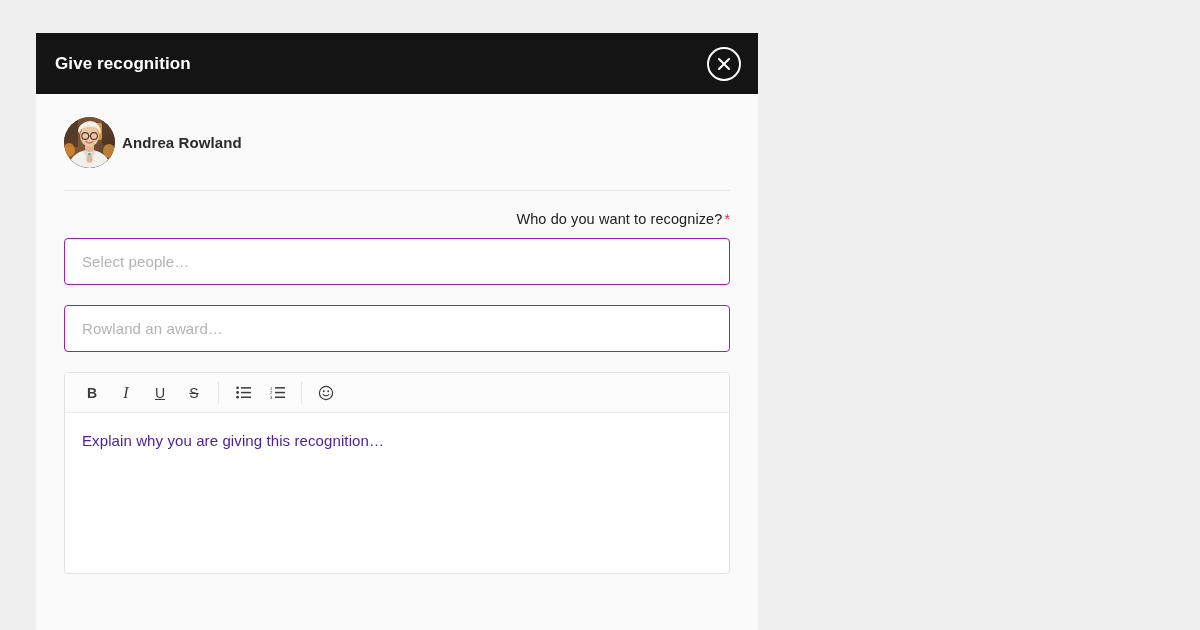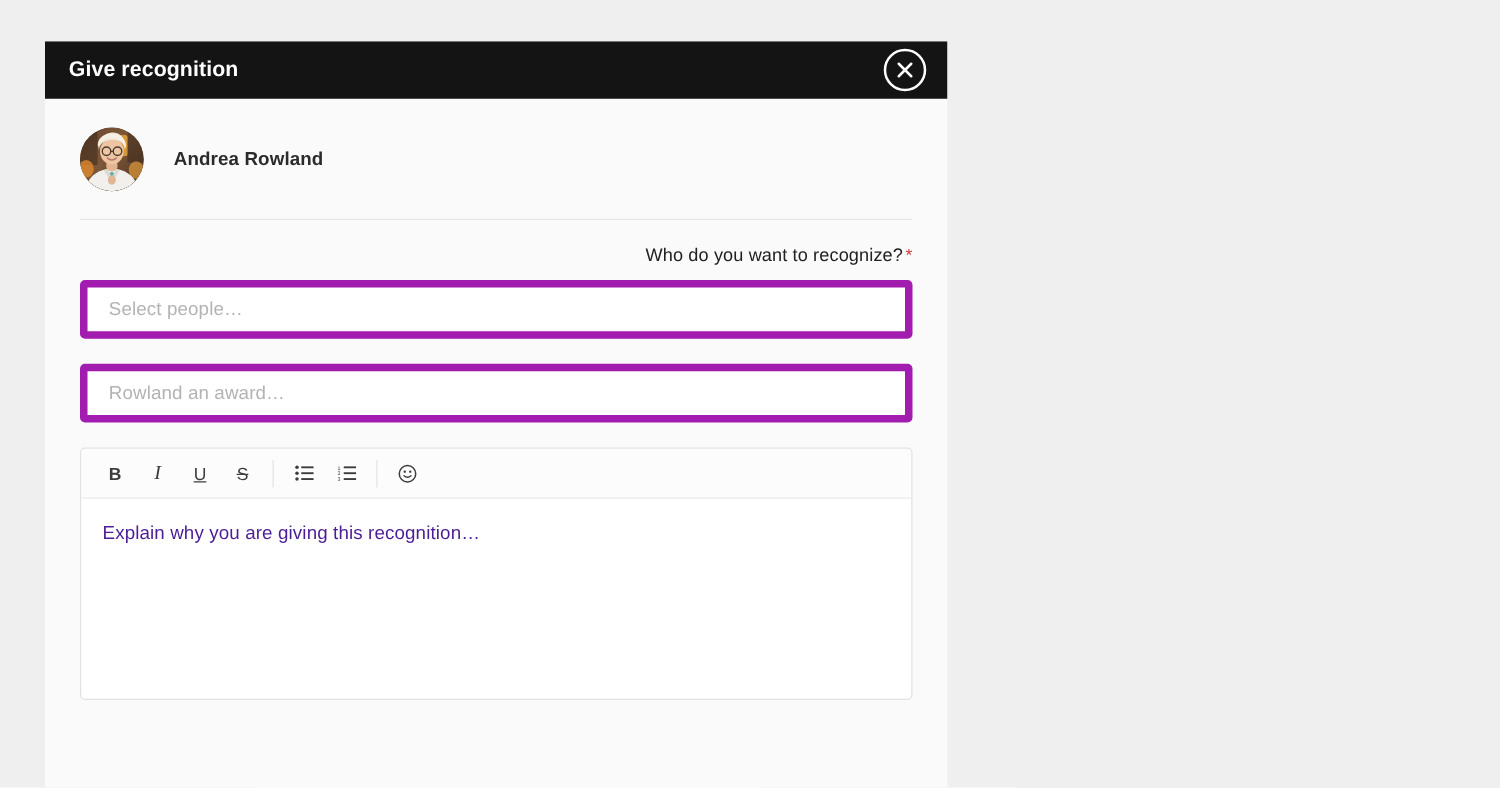--- a/index.html
+++ b/index.html
@@ -22,21 +22,21 @@
     top: 33px;
     width: 722px;
     height: 597px;
     background: #fafafa;
     overflow: hidden;
     box-sizing: border-box;
   }
 
   
   .modal-header {
-    height: 46px;
+    height: 61px;
     background: #141414;
     display: flex;
     align-items: center;
     justify-content: space-between;
     padding: 0 17px 0 19px;
     box-sizing: border-box;
   }
   .modal-title {
     color: #ffffff;
     font-size: 17px;
@@ -61,21 +61,21 @@
   
   .modal-body {
     padding: 0 28px;
     box-sizing: border-box;
   }
 
   
   .author-row {
     display: flex;
     align-items: center;
-    gap: 24px;
+    gap: 7px;
     padding: 23px 0 22px 0;
   }
   .avatar {
     width: 51px;
     height: 51px;
     border-radius: 50%;
     overflow: hidden;
     flex: none;
     position: relative;
     background: #5d4433;
@@ -104,21 +104,21 @@
   }
   .req {
     color: #d23b3b;
     font-size: 14px;
     margin-left: 2px;
   }
   .select-input {
     width: 100%;
     height: 47px;
     background: #ffffff;
-    border: 6px solid #a21caf;
+    border: 1px solid #a21caf;
     border-radius: 4px;
     box-sizing: border-box;
     display: flex;
     align-items: center;
     padding: 0 17px;
     font-size: 15px;
     color: #b3b3b3;
     cursor: pointer;
     letter-spacing: 0.1px;
   }

